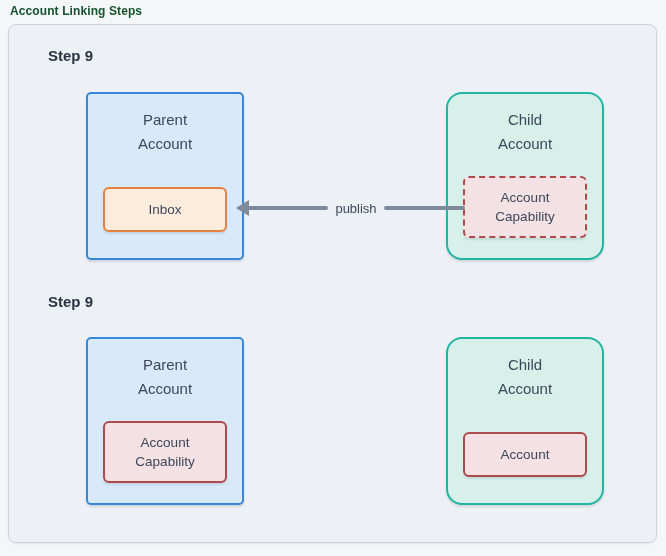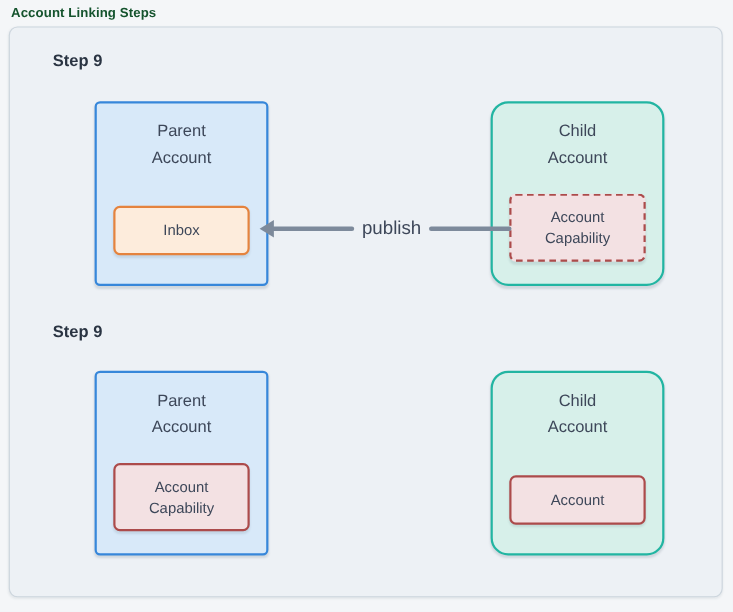--- a/index.html
+++ b/index.html
@@ -101,21 +101,21 @@
   .arrow1 { left: 236px; top: 199px; width: 229px; }
   .arrow2 { left: 232px; top: 444px; width: 238px; }
   .arrow-seg {
     flex: 1;
     height: 4px;
     background: #7d8a9b;
     border-radius: 2px;
   }
   .arrow-label {
     margin: 0 7px;
-    font-size: 17px;
+    font-size: 13px;
     color: #3d4759;
   }
   .arrowhead-left {
     width: 0; height: 0;
     border-top: 8px solid transparent;
     border-bottom: 8px solid transparent;
     border-right: 13px solid #7d8a9b;
     margin-right: -2px;
   }
   .arrowhead-right {

